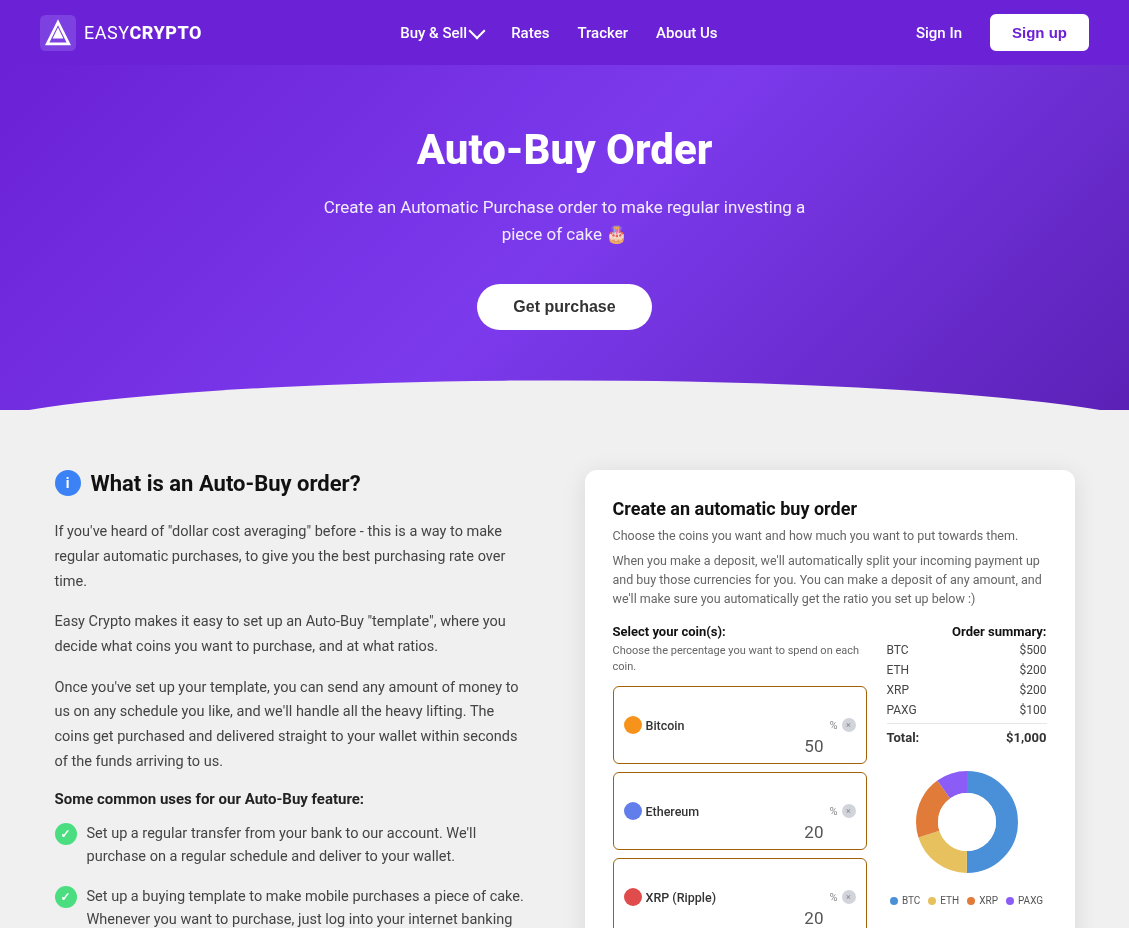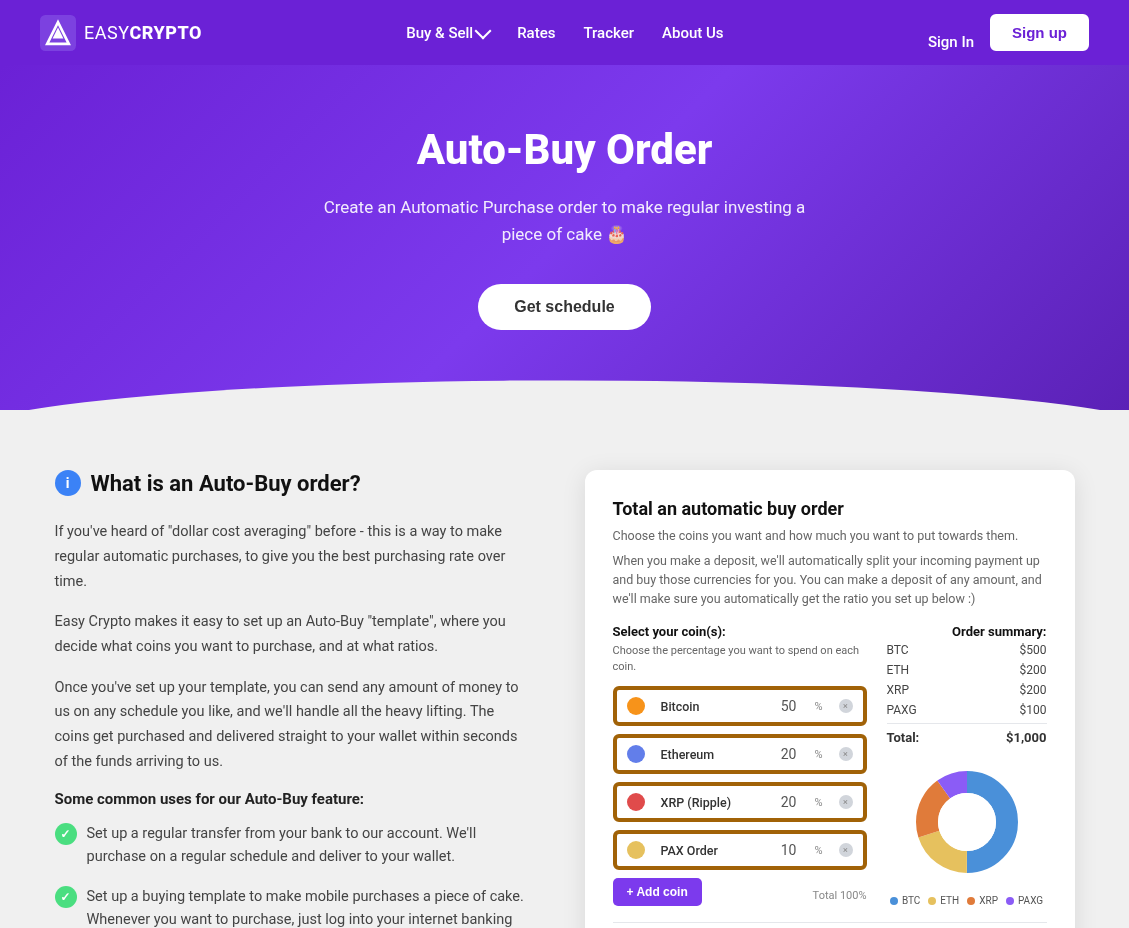--- a/index.html
+++ b/index.html
@@ -52,22 +52,22 @@
     .chevron-down {
       width: 12px;
       height: 12px;
       border-right: 2px solid white;
       border-bottom: 2px solid white;
       transform: rotate(45deg);
       margin-top: -4px;
     }
     .nav-auth {
       display: flex;
-      align-items: flex-end;
-      gap: 16px;
+      align-items: center;
+      gap: 28px;
     }
     .nav-auth a {
       color: white;
       text-decoration: none;
       font-size: 15px;
       font-weight: 500;
     }
     .btn-signup {
       background: white;
       color: #6b21d6;
@@ -249,40 +249,41 @@
     }
     .panel-sublabel {
       font-size: 11px;
       color: #666;
       margin-bottom: 12px;
       line-height: 1.4;
     }
     .coin-row {
       display: flex;
       align-items: center;
-      border: 4px solid #a16207;
+      border: 1px solid #a16207;
       border-radius: 6px;
       padding: 7px 10px;
       margin-bottom: 8px;
-      gap: 16px;
+      gap: 4px;
     }
     .coin-dot {
       width: 18px;
       height: 18px;
       border-radius: 50%;
       flex-shrink: 0;
     }
     .coin-name {
       font-size: 12.5px;
       font-weight: 500;
       flex: 1;
     }
     .coin-pct {
-      font-size: 14px;
+      font-size: 17px;
       color: #555;
+      margin-top: 42px;
     }
     .coin-pct-label {
       font-size: 11px;
       color: #888;
       margin-left: 2px;
     }
     .coin-remove {
       width: 14px;
       height: 14px;
       border-radius: 50%;
@@ -395,21 +396,21 @@
 
   <div class="nav-auth">
     <a href="#">Sign In</a>
     <button class="btn-signup">Sign up</button>
   </div>
 </nav>
 
 <div class="hero">
   <h1 class="hero-title">Auto-Buy Order</h1>
   <p class="hero-subtitle">Create an Automatic Purchase order to make regular investing a piece of cake 🎂</p>
-  <button class="btn-get-started">Get schedule</button>
+  <button class="btn-get-started">Get purchase</button>
 </div>
 
 <div style="background:#f0f0f0; padding-bottom: 60px;">
   <div class="content-section">
 
     <div class="left-content">
       <div class="section-heading">
         <div class="info-icon">i</div>
         <h2>What is an Auto-Buy order?</h2>
       </div>
@@ -423,21 +424,21 @@
         <p>Set up a regular transfer from your bank to our account. We'll purchase on a regular schedule and deliver to your wallet.</p>
       </div>
       <div class="bullet-item">
         <div class="check-icon"></div>
         <p>Set up a buying template to make mobile purchases a piece of cake. Whenever you want to purchase, just log into your internet banking and make a transfer to us. As soon as the funds arrive, our system will make the purchase and send it to your wallet. You don't even need to log into our site!</p>
       </div>
 
     </div>
 
     <div class="right-card">
-      <div class="card-title">Total an automatic buy order</div>
+      <div class="card-title">Create an automatic buy order</div>
       <div class="card-subtitle">Choose the coins you want and how much you want to put towards them.</div>
       <div class="card-subtitle">When you make a deposit, we'll automatically split your incoming payment up and buy those currencies for you. You can make a deposit of any amount, and we'll make sure you automatically get the ratio you set up below :)</div>
 
       <div class="card-body">
 
         <div class="coins-panel">
           <div class="panel-label">Select your coin(s):</div>
           <div class="panel-sublabel">Choose the percentage you want to spend on each coin.</div>
 
           <div class="coin-row">

